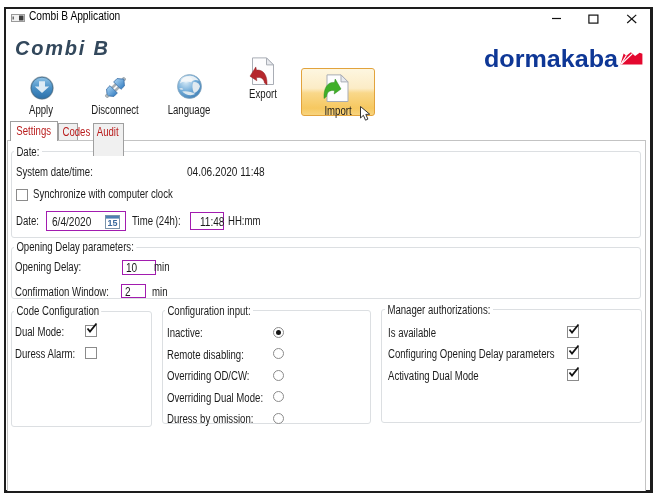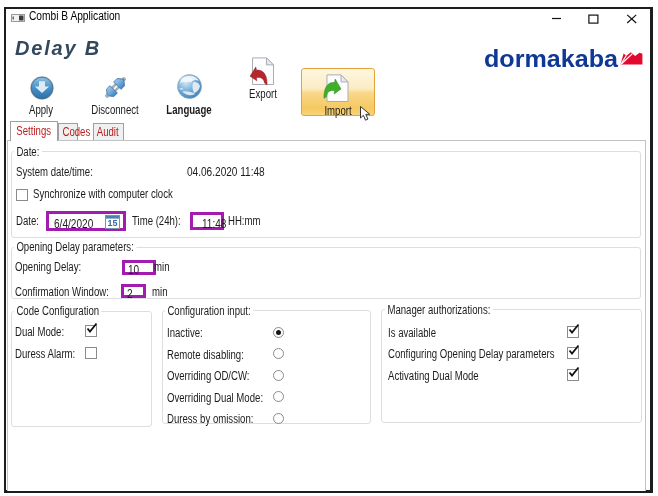--- a/index.html
+++ b/index.html
@@ -7,21 +7,21 @@
 body { position:relative; overflow:hidden; }
 .abs { position:absolute; }
 .win { position:absolute; left:4px; top:7px; width:649px; height:486px; border:solid #1d1d1d; border-width:2px 3px 3px 2px; background:#fff; }
 .lbl { position:absolute; font-size:12px; color:#1b1b1b; white-space:nowrap; transform:scaleX(0.8); transform-origin:0 50%; }
 .num { position:absolute; font-size:12px; color:#1b1b1b; white-space:nowrap; transform:scaleX(0.84); transform-origin:0 50%; }
 .cb { position:absolute; width:12px; height:12px; border:1px solid #8b8b8b; background:#fff; }
 .rad { position:absolute; width:11px; height:11px; border:1px solid #8b8b8b; border-radius:50%; background:#fff; }
 .rad.on::after { content:""; position:absolute; left:2px; top:2px; width:5px; height:5px; border-radius:50%; background:#161616; }
 .grp { position:absolute; border:1px solid #dcdfe2; border-radius:3px; }
 .grplbl { position:absolute; font-size:12px; color:#1b1b1b; background:#fff; padding:0 3px; white-space:nowrap; transform:scaleX(0.8); transform-origin:0 50%; }
-.inp { position:absolute; border:3px solid #a21caf; background:#fff; }
+.inp { position:absolute; border:1px solid #a21caf; background:#fff; }
 .inp span { display:inline-block; font-size:12px; color:#1b1b1b; white-space:nowrap; transform:scaleX(0.84); transform-origin:0 50%; }
 .tblbl { position:absolute; top:35px; width:100%; text-align:center; font-size:12px; color:#1b1b1b; transform:scaleX(0.8); transform-origin:50% 50%; }
 .tab { position:absolute; font-size:12px; color:#b91c1c; text-align:center; }
 .tab span { display:inline-block; transform:scaleX(0.8); transform-origin:50% 50%; }
 </style>
 </head>
 <body>
 <div class="win"></div>
 
 <svg class="abs" style="left:11px;top:13px" width="14" height="10" viewBox="0 0 14 10">
@@ -31,21 +31,21 @@
 </svg>
 <div class="lbl" style="left:29px;top:9px;color:#000;transform:scaleX(0.85);">Combi B Application</div>
 
 <svg class="abs" style="left:545px;top:10px" width="100" height="18" viewBox="0 0 100 18">
   <line x1="7" y1="8.5" x2="16" y2="8.5" stroke="#111" stroke-width="1.2"></line>
   <rect x="43.9" y="5.1" width="9" height="8" fill="none" stroke="#111" stroke-width="1.2"></rect>
   <line x1="82.2" y1="4.9" x2="91.2" y2="13" stroke="#111" stroke-width="1.2"></line>
   <line x1="91.2" y1="4.9" x2="82.2" y2="13" stroke="#111" stroke-width="1.2"></line>
 </svg>
 
-<div class="abs" style="left:15px;top:37px;font-size:20px;font-weight:bold;font-style:italic;color:#33485c;letter-spacing:1.8px;">Delay B</div>
+<div class="abs" style="left:15px;top:37px;font-size:20px;font-weight:bold;font-style:italic;color:#33485c;letter-spacing:1.8px;">Combi B</div>
 
 <svg class="abs" style="left:484px;top:45px" width="136" height="25" viewBox="0 0 136 25">
   <text x="0" y="21.5" font-family="Liberation Sans" font-size="23" font-weight="bold" fill="#0e3796" textLength="134" lengthAdjust="spacingAndGlyphs">dormakaba</text>
 </svg>
 <svg class="abs" style="left:620px;top:52px" width="23" height="13" viewBox="0 0 23 13">
   <defs>
       <clipPath id="dkclip">
         <path d="M0.5,12.6 L3.6,1.6 L6.3,3.8 L10.9,0.3 L15.1,3.9 L19.6,0.7 L22.4,1.8 L22.4,12.6 Z"></path>
       </clipPath>
     </defs>
@@ -85,21 +85,21 @@
       <rect x="10.4" y="10.6" width="2" height="5.8" fill="#a8b0b6" stroke="#8d969c" stroke-width="0.5"></rect>
       <rect x="14.6" y="10.6" width="2" height="5.8" fill="#a8b0b6" stroke="#8d969c" stroke-width="0.5"></rect>
       <path d="M13.5,1.7 L18.7,6.1 L18.7,10.9 L8.3,10.9 L8.3,6.1 Z" fill="url(#dcg)" stroke="#3a6ea5" stroke-width="0.8"></path>
       <path d="M8.3,16.1 H18.7 V20.9 L13.5,25.3 L8.3,20.9 Z" fill="url(#dcg)" stroke="#3a6ea5" stroke-width="0.8"></path>
       <path d="M12.2,26.8 L11.7,24.6 h3.6 l-0.5,2.2 Z" fill="#b2bac0" stroke="#8d969c" stroke-width="0.6"></path>
     </g>
   </svg>
   <div class="tblbl">Disconnect</div>
 </div>
 
-<div class="abs" style="left:152px;top:68px;width:74px;height:48px;font-weight:bold;">
+<div class="abs" style="left:152px;top:68px;width:74px;height:48px;">
   <svg class="abs" style="left:25px;top:6px" width="25" height="25" viewBox="0 0 25 25">
     <defs>
       <radialGradient id="glg" cx="0.35" cy="0.3" r="0.9">
         <stop offset="0" stop-color="#d8ebf7"></stop>
           <stop offset="0.45" stop-color="#74add9"></stop>
           <stop offset="1" stop-color="#2e6fa9"></stop>
       </radialGradient>
     </defs>
     <circle cx="12.5" cy="12.5" r="12" fill="url(#glg)" stroke="#8aa8bd" stroke-width="0.7"></circle>
     <path d="M3,9.5 C4,4.5 8.5,1.5 13.5,1.8 C17.5,2.2 20.5,4.2 21.8,6.8 C18,5.2 15.8,6.3 14.2,8.6 C10.5,6.3 6,7.6 3,9.5 Z" fill="#edf2f5" opacity="0.95"></path>
@@ -131,21 +131,21 @@
   <div class="tblbl">Import</div>
 </div>
 
 <svg class="abs" style="left:360px;top:106px" width="11" height="16" viewBox="0 0 11 16">
   <path d="M0.5,0.5 L0.5,12 L3.4,9.3 L5.5,14.2 L7.9,13.1 L5.8,8.4 L9.7,8.2 Z" fill="#fff" stroke="#333" stroke-width="1"></path>
 </svg>
 
 <div class="abs" style="left:7px;top:140px;width:639px;height:351px;border:1px solid #c3c3c3;border-bottom:none;background:#fff;"></div>
 <div class="tab" style="left:10px;top:121px;width:48px;height:20px;background:#fff;border:1px solid #9f9f9f;border-bottom:none;line-height:19px;z-index:3;"><span>Settings</span></div>
 <div class="tab" style="left:58px;top:123px;width:20px;height:17px;background:#f0f0f0;border:1px solid #9f9f9f;border-bottom:none;line-height:16px;z-index:2;"><span>Codes</span></div>
-<div class="tab" style="left:92.5px;top:123px;width:31px;height:17px;background:#f0f0f0;border:1px solid #9f9f9f;border-bottom:none;line-height:16px;z-index:2;"><span>Audit</span></div>
+<div class="tab" style="left:92.5px;top:123px;width:31px;height:33px;background:#f0f0f0;border:1px solid #9f9f9f;border-bottom:none;line-height:16px;z-index:2;"><span>Audit</span></div>
 
 <div class="grp" style="left:11px;top:151px;width:630px;height:87px;"></div>
 <div class="grplbl" style="left:14px;top:145px;">Date:</div>
 <div class="lbl" style="left:16px;top:165px;">System date/time:</div>
 <div class="num" style="left:187px;top:165px;">04.06.2020 11:48</div>
 <div class="cb" style="left:16px;top:188.5px;"></div>
 <div class="lbl" style="left:33px;top:187px;">Synchronize with computer clock</div>
 <div class="lbl" style="left:16px;top:214px;">Date:</div>
 <div class="inp" style="left:46px;top:211px;width:80px;height:20px;line-height:17px;padding-left:5px;"><span>6/4/2020</span></div>
 <svg class="abs" style="left:104px;top:213px" width="17" height="17" viewBox="0 0 17 17">

